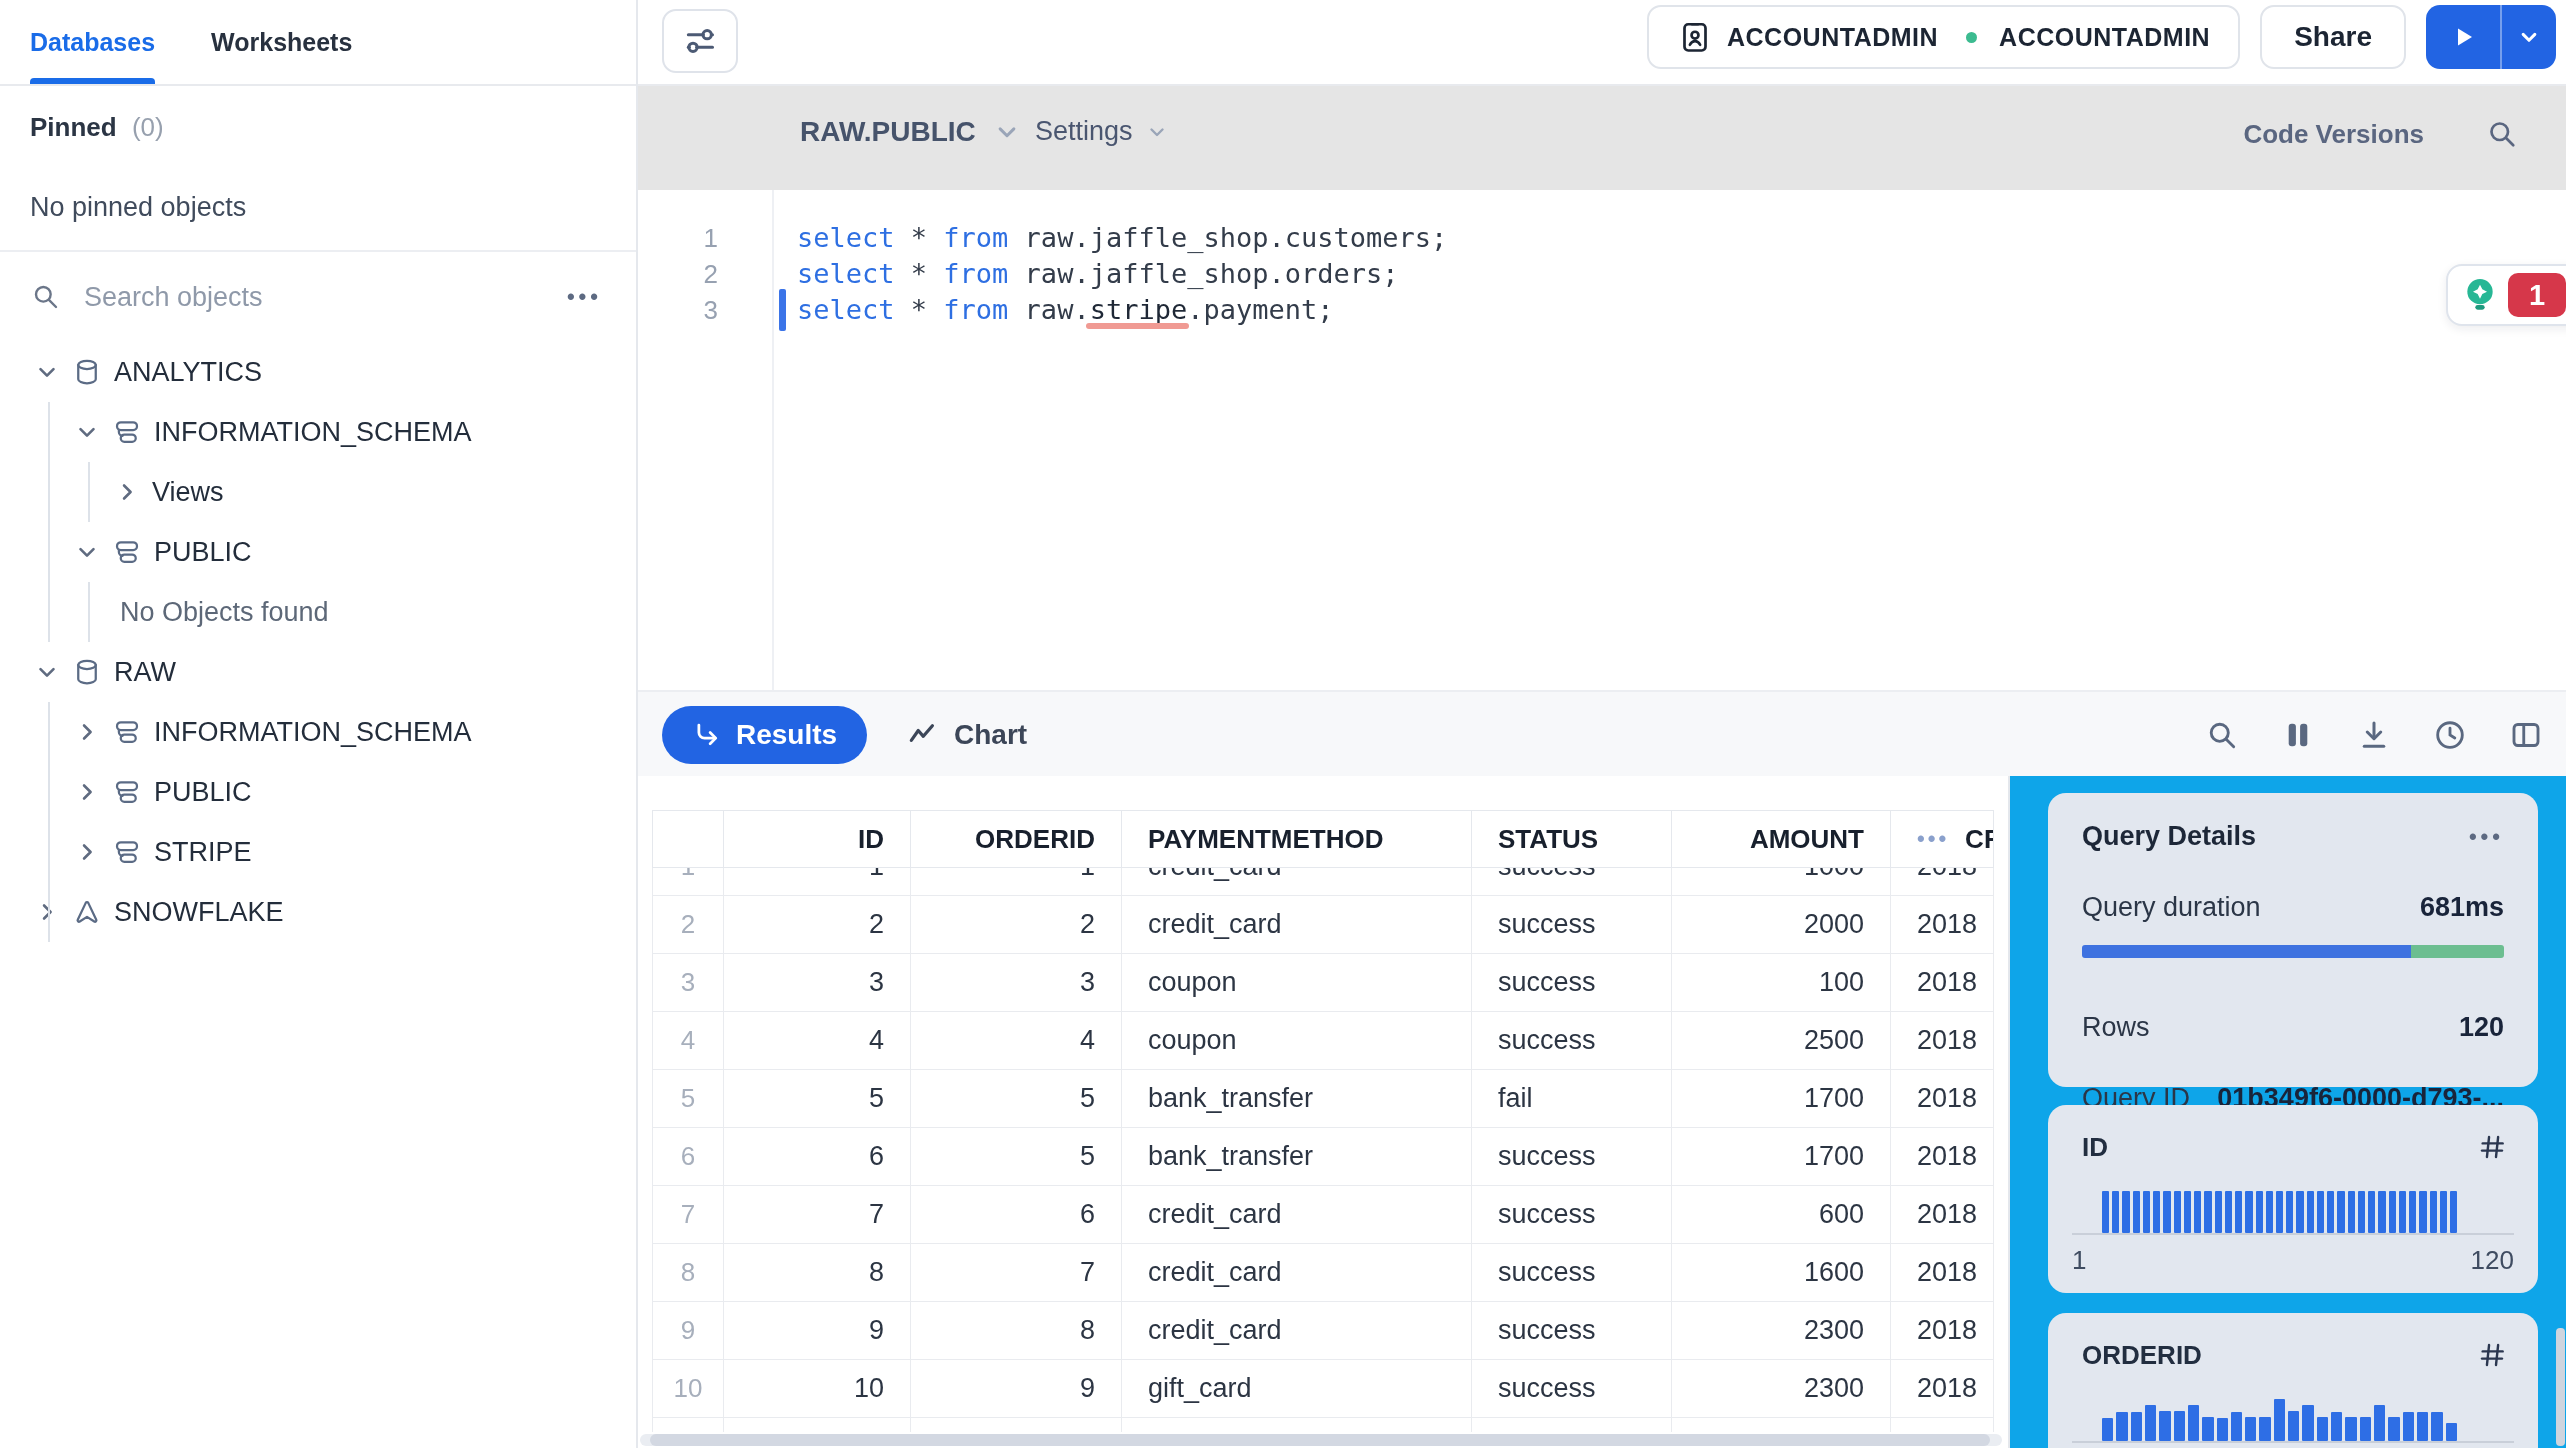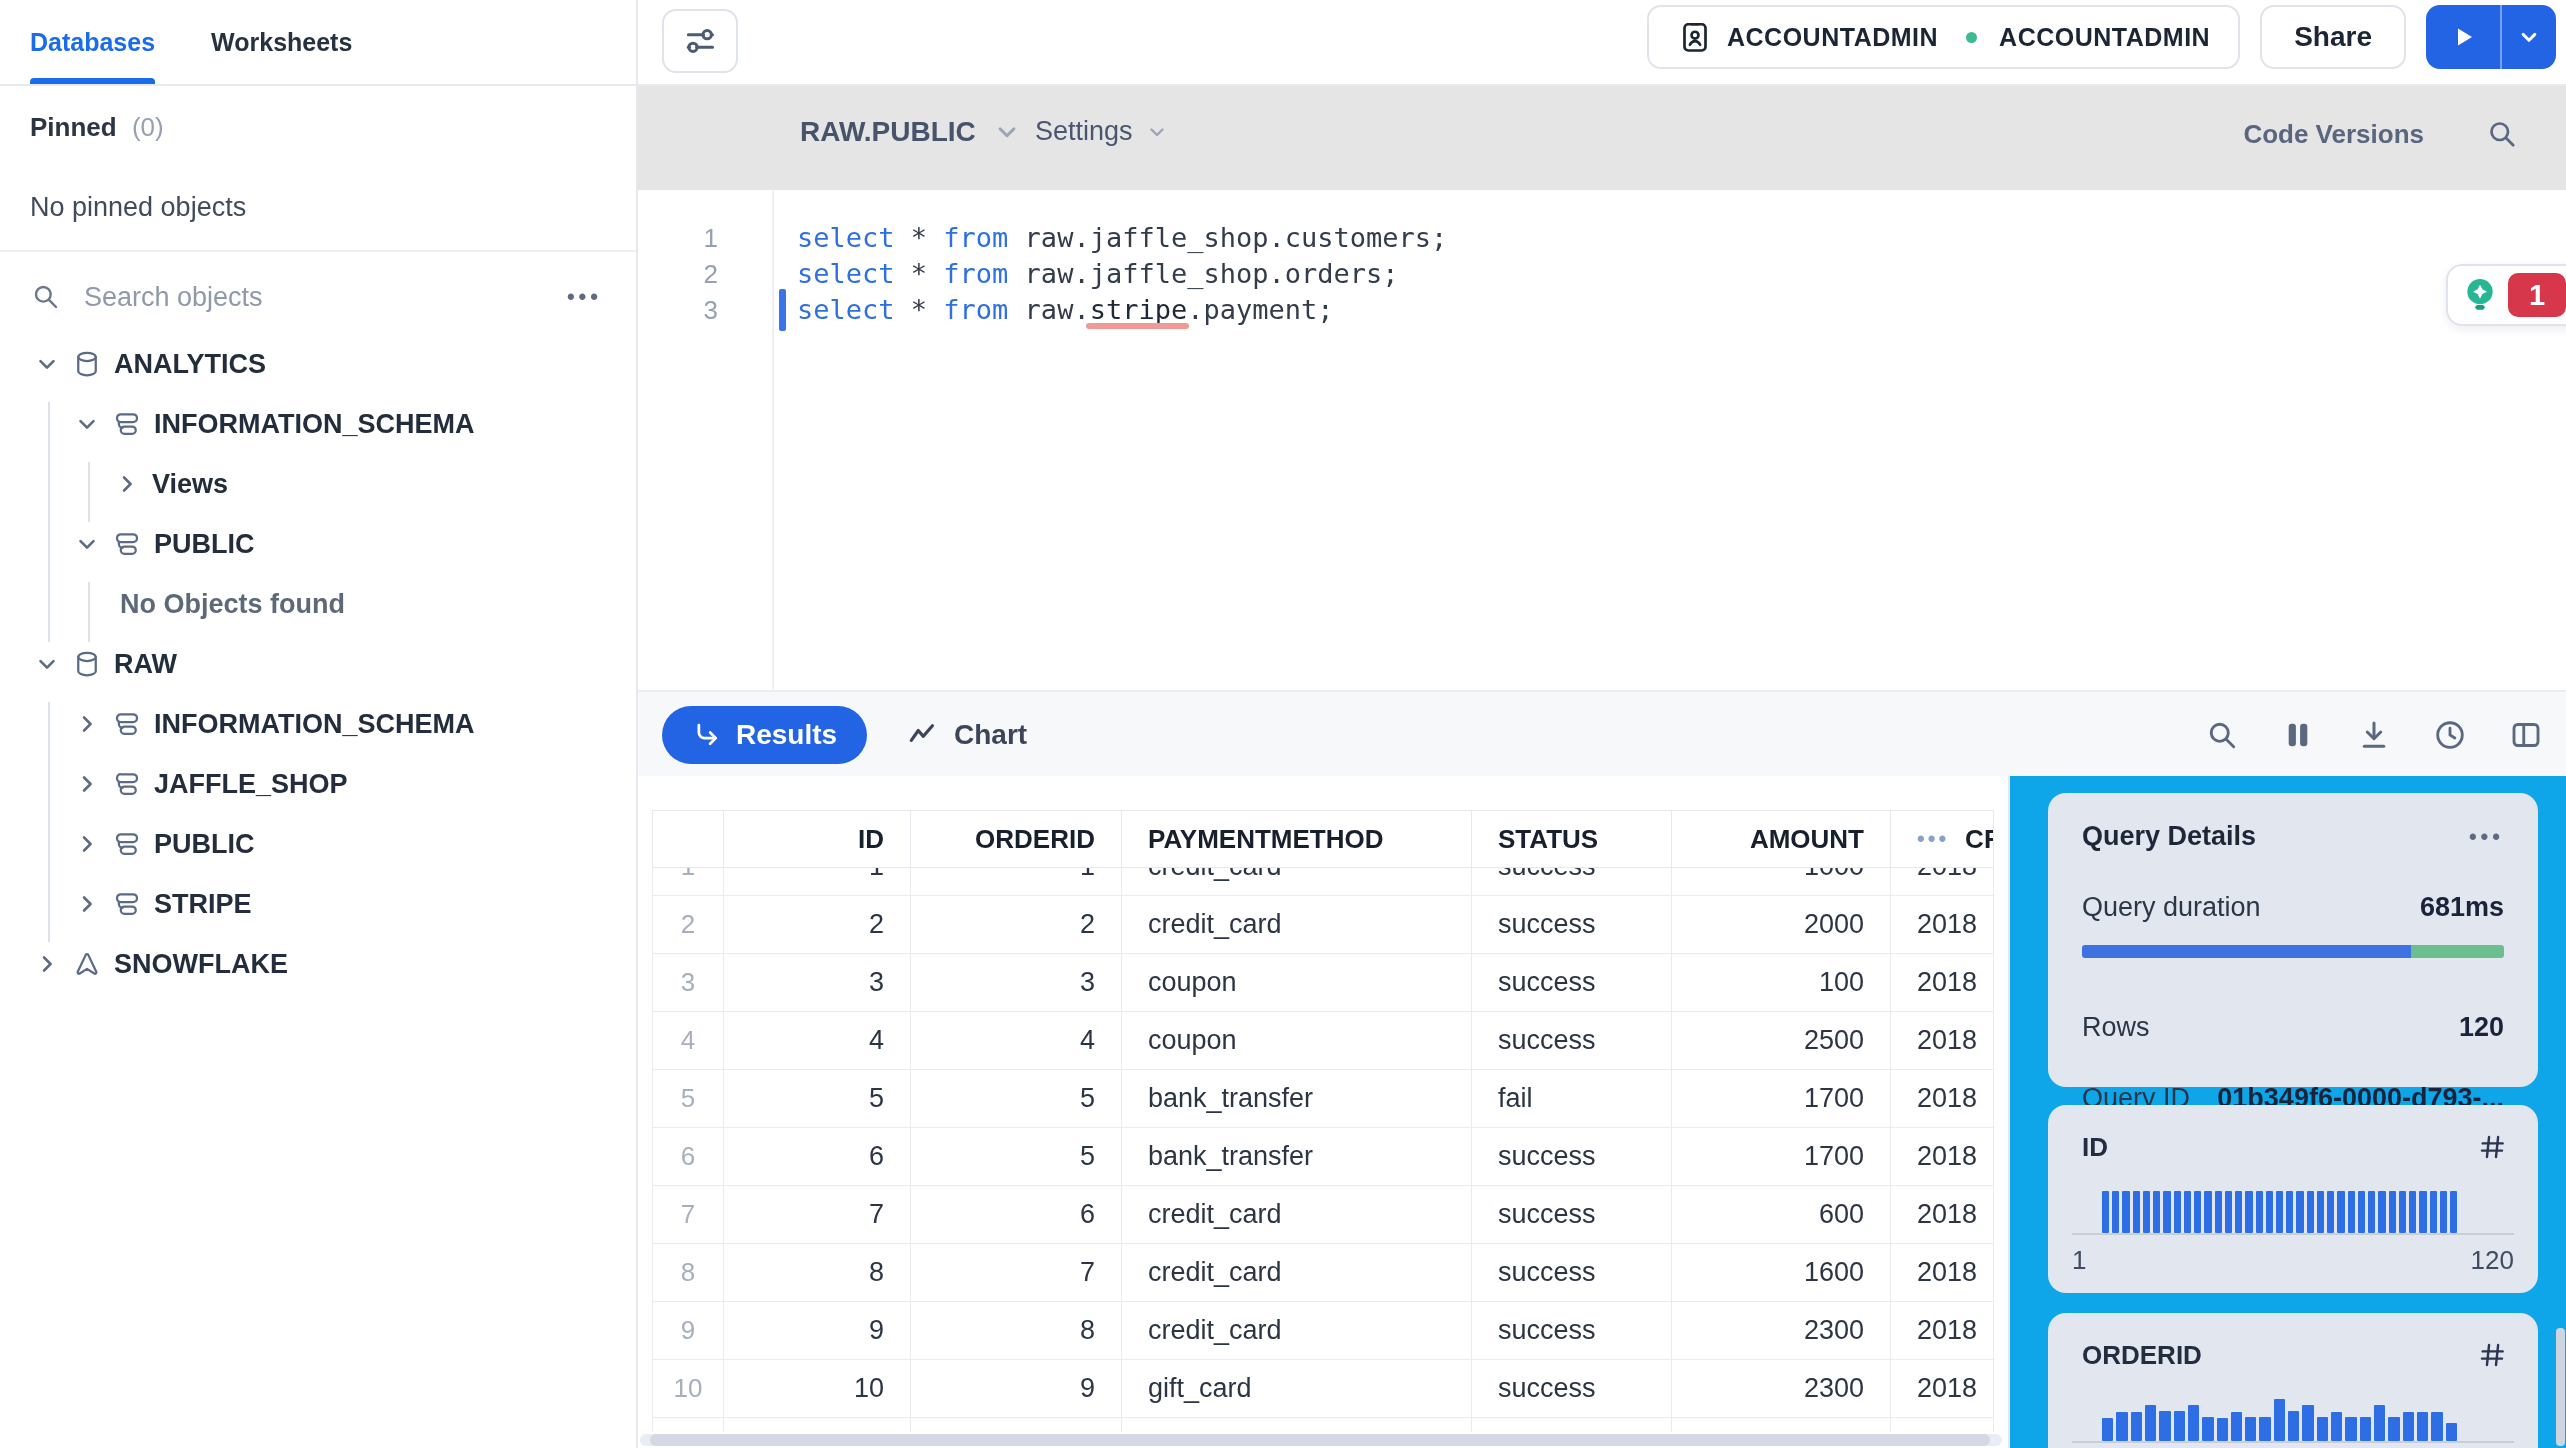--- a/index.html
+++ b/index.html
@@ -15,21 +15,21 @@
   .side-tab.active{color:#1a6ce8;}
   .side-tab.active::after{content:'';position:absolute;left:0;right:0;bottom:0;height:6px;background:#1a6ce8;border-radius:4px 4px 0 0;}
   .pinned-row{position:absolute;top:112px;left:30px;font-size:26px;}
   .pinned-label{font-weight:700;color:#2b3544;}
   .pinned-count{color:#97a0ae;margin-left:8px;}
   .pinned-empty{position:absolute;top:192px;left:30px;font-size:27px;color:#404b5c;}
   .side-divider{position:absolute;top:250px;left:0;right:0;height:2px;background:#eceef2;}
   .search-row{position:absolute;top:262px;left:0;right:0;height:70px;display:flex;align-items:center;padding:0 34px 0 30px;cursor:text;}
   .search-ph{font-size:27px;color:#8f99a9;margin-left:22px;flex:1;}
   .dots{color:#5d6a82;font-size:22px;letter-spacing:4px;font-weight:700;cursor:pointer;}
-  .tree{position:absolute;top:334px;left:0;right:0;font-weight:bold;}
+  .tree{position:absolute;top:342px;left:0;right:0;}
   .tree-row{height:60px;display:flex;align-items:center;font-size:27px;color:#232d3b;cursor:pointer;}
   .tree-row.lvl0{padding-left:34px}
   .tree-row.lvl1{padding-left:74px}
   .tree-row.lvl2{padding-left:114px}
   .tree-row.empty{padding-left:120px;color:#5d6878;cursor:default;}
   .tw{width:26px;height:26px;margin-right:12px;color:#5f6b80;flex:none;}
   .ti{width:30px;height:30px;margin-right:12px;color:#5b6b85;flex:none;}
   .tl{white-space:nowrap;}
   .guide{position:absolute;width:2px;background:#dde2e9;}
 
@@ -248,35 +248,20 @@
               <path d="M9.3 6l6 6-6 6"></path>
             </svg>
           </span>
           <span class="ti">
             <svg width="30" height="30" viewBox="0 0 24 24" fill="none" stroke="currentColor" stroke-linecap="round" stroke-linejoin="round" stroke-width="1.8">
               <rect x="4" y="4.2" width="16" height="6.2" rx="3.1"></rect>
               <rect x="7" y="14" width="12" height="5.8" rx="2.9"></rect>
               <path d="M5.5 10.4v1.6a3 3 0 003 3"></path>
             </svg>
           </span>
-          <span class="tl">JAFFLE_SHOP</span>
-        </div>
-        <div class="tree-row lvl1">
-          <span class="tw">
-            <svg width="26" height="26" viewBox="0 0 24 24" fill="none" stroke="currentColor" stroke-linecap="round" stroke-linejoin="round" stroke-width="2.4">
-              <path d="M9.3 6l6 6-6 6"></path>
-            </svg>
-          </span>
-          <span class="ti">
-            <svg width="30" height="30" viewBox="0 0 24 24" fill="none" stroke="currentColor" stroke-linecap="round" stroke-linejoin="round" stroke-width="1.8">
-              <rect x="4" y="4.2" width="16" height="6.2" rx="3.1"></rect>
-              <rect x="7" y="14" width="12" height="5.8" rx="2.9"></rect>
-              <path d="M5.5 10.4v1.6a3 3 0 003 3"></path>
-            </svg>
-          </span>
           <span class="tl">PUBLIC</span>
         </div>
         <div class="tree-row lvl1">
           <span class="tw">
             <svg width="26" height="26" viewBox="0 0 24 24" fill="none" stroke="currentColor" stroke-linecap="round" stroke-linejoin="round" stroke-width="2.4">
               <path d="M9.3 6l6 6-6 6"></path>
             </svg>
           </span>
           <span class="ti">
             <svg width="30" height="30" viewBox="0 0 24 24" fill="none" stroke="currentColor" stroke-linecap="round" stroke-linejoin="round" stroke-width="1.8">

